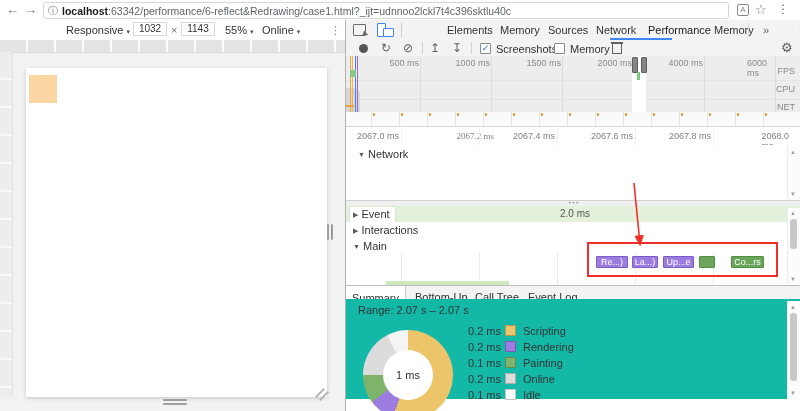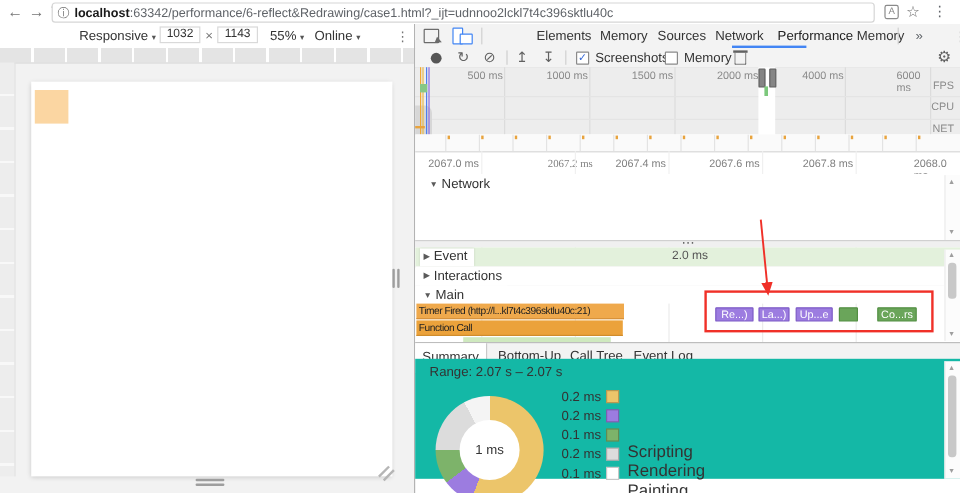--- a/index.html
+++ b/index.html
@@ -94,21 +94,21 @@
   #bottom-tabs{left:0;top:265px;width:455px;height:25px;background:#f3f3f3;border-top:1px solid #bdbdbd;border-bottom:1px solid #d5d5d5;}
   #summary-chip{left:0;top:0;width:59px;height:25px;background:#fff;border-right:1px solid #c9c9c9;text-align:center;line-height:24px;font-size:11px;color:#333;}
   .btab{top:5px;font-size:11px;color:#333;}
   
   #summary{left:0;top:279px;width:455px;height:100px;background:#14b8a6;}
   #range-label{left:12px;top:5px;font-size:11px;color:#333;}
   #donut{left:17px;top:31px;width:90px;height:90px;border-radius:50%;}
   #donut-hole{position:absolute;left:20px;top:20px;width:50px;height:50px;border-radius:50%;background:#fff;text-align:center;line-height:50px;font-size:11px;color:#333;}
   .leg-time{position:absolute;width:45px;text-align:right;font-size:11px;color:#333;}
   .leg-swatch{position:absolute;left:159px;width:11px;height:11px;border:1px solid rgba(0,0,0,.22);box-sizing:border-box;}
-  .leg-label{position:absolute;left:177px;font-size:14px;color:#333;margin-top:43px;}
+  .leg-label{position:absolute;left:177px;font-size:11px;color:#333;}
   
   #anno-svg{left:0;top:0;width:455px;height:391px;pointer-events:none;z-index:9;}
   
   #inspect-icon{left:7px;top:4px;width:11px;height:10px;border:1px solid #6b6b6b;border-radius:1px;}
   #inspect-icon:after{content:"\25B6";position:absolute;right:-3px;bottom:-3px;font-size:7px;color:#6b6b6b;transform:rotate(22deg);}
   #device-icon-a{left:31px;top:3px;width:7px;height:12px;border:1.5px solid #4285f4;border-radius:1px;background:#fff;}
   #device-icon-b{left:37px;top:8px;width:9px;height:7px;border:1.5px solid #4285f4;border-radius:1px;background:#fff;}
 </style>
 </head>
 <body>
@@ -274,22 +274,20 @@
       <div class="abs" id="frames-row">
         <span class="row-chip"><span class="tri">▶</span> <span>Event</span></span>
         <span class="abs" style="left:214px;top:2px;font-size:10px;color:#555;">2.0 ms</span>
       </div>
       <div class="abs" id="interactions-row">
         <span class="row-chip" style="box-shadow:none;"><span class="tri">▶</span> <span>Interactions</span></span>
       </div>
       <div class="abs" id="main-row">
         <span class="row-chip" style="box-shadow:none;"><span class="tri">▼</span> <span>Main</span></span>
       </div>
-      <div class="flame-bar" id="timer-bar">Timer Fired (http://l...kl7t4c396sktlu40c:21)</div>
-      <div class="flame-bar" id="func-bar">Function Call</div>
       <div class="abs" id="partial-bar"></div>
       <div class="ev-bar ev-purple" style="left:250px;width:32px;">Re...)</div>
       <div class="ev-bar ev-purple" style="left:286px;width:26px;">La...)</div>
       <div class="ev-bar ev-purple" style="left:317px;width:31px;">Up...e</div>
       <div class="ev-bar ev-green" style="left:353px;width:16px;"></div>
       <div class="ev-bar ev-green" style="left:385px;width:33px;">Co...rs</div>
       <div class="abs" id="red-box"></div>
       <div class="abs sbar" style="left:441px;top:2px;height:76px;">
         <span class="arr" style="top:2px;">▲</span>
         <div class="thumb" style="top:11px;height:30px;"></div>

